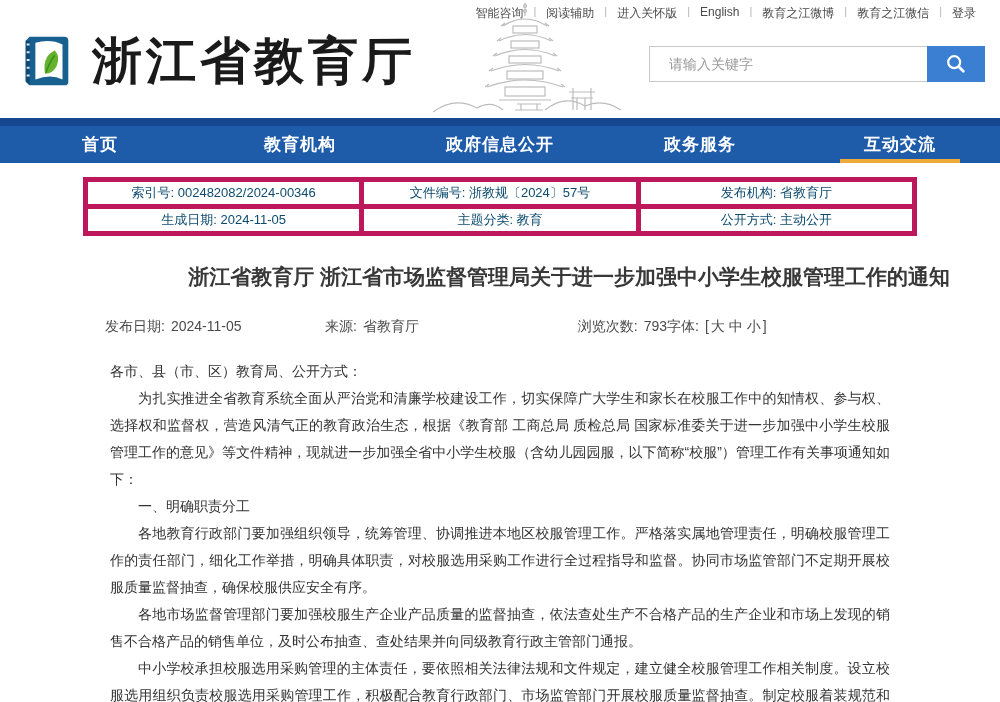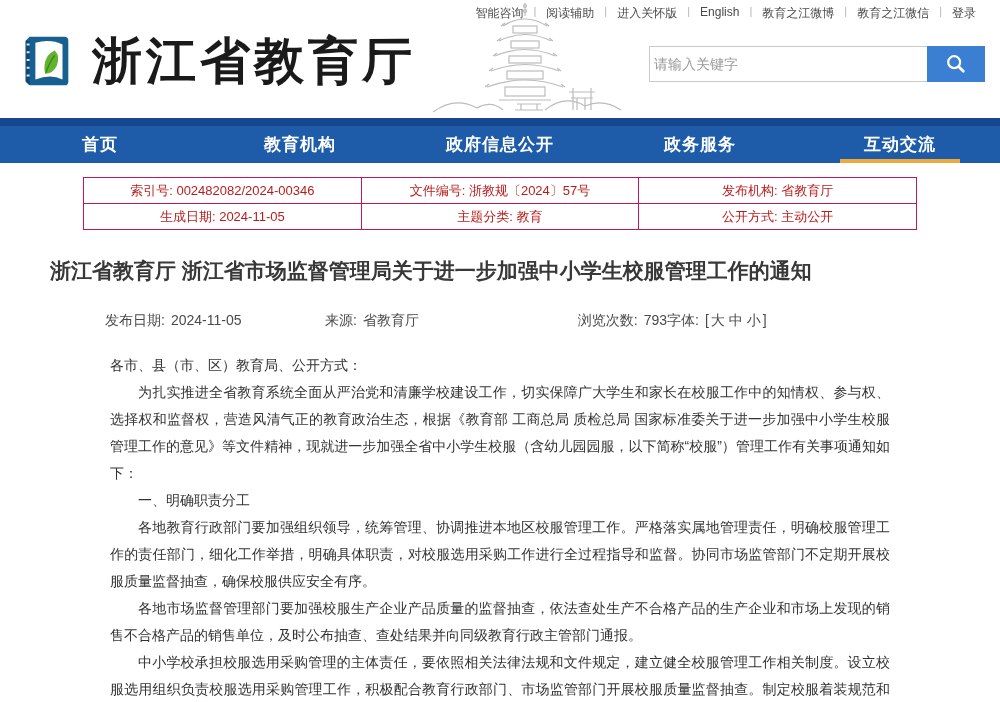--- a/index.html
+++ b/index.html
@@ -9,42 +9,42 @@
   
   .header { position:relative; height:118px; background:#fff; }
   .top-links { position:absolute; top:5px; right:14px; display:flex; align-items:flex-start; font-size:12px; color:#4a4a4a; }
   .top-links a { color:#4a4a4a; text-decoration:none; padding:0 10px; cursor:pointer; }
   .top-links .tl-sep { color:#b5b5b5; font-size:11px; }
   .logo { position:absolute; left:16px; top:28px; display:flex; align-items:center; }
   .logo-icon { width:62px; height:62px; margin-right:14px; }
   .site-name { font-family:"Liberation Serif","DejaVu Serif",serif; font-size:50px; font-weight:bold; color:#1a1a1a; letter-spacing:4px; }
   .pagoda { position:absolute; left:425px; top:0; width:200px; height:118px; }
   .search-wrap { position:absolute; right:15px; top:46px; display:flex; height:36px; }
-  .search-input { width:278px; height:36px; border:1px solid #c9c9c9; border-right:none; padding:0 4px; font-size:14px; color:#333; outline:none; }
+  .search-input { width:278px; height:36px; border:1px solid #c9c9c9; border-right:none; padding:0 19px; font-size:14px; color:#333; outline:none; }
   .search-input::placeholder { color:#999; }
   .search-btn { width:58px; height:36px; background:#3a7fd2; border:none; display:flex; align-items:center; justify-content:center; cursor:pointer; }
 
   
   .nav-strip { height:8px; background:#14478f; }
   .nav { height:37px; background:#1e5caa; display:flex; }
   .nav-item { flex:1; position:relative; display:flex; align-items:center; justify-content:center; color:#fff; font-size:17px; font-weight:bold; letter-spacing:1px; cursor:pointer; text-decoration:none; }
   .nav-item .active-bar { display:none; }
   .nav-item.active .active-bar { display:block; position:absolute; bottom:0; left:50%; transform:translateX(-50%); width:120px; height:4px; background:#eda93c; }
 
   
   .breadcrumb { height:36px; line-height:36px; background:#efefef; font-size:14px; color:#555; padding-left:8px; }
   .breadcrumb a { color:#555; text-decoration:none; cursor:pointer; }
   .bc-sep { margin:0 6px; color:#777; }
 
   
   .doc-table { width:834px; margin:14px auto 0; border-collapse:collapse; table-layout:fixed; }
-  .doc-table td { border:1px solid #be185d; height:26px; text-align:center; font-size:13px; color:#b91c1c; padding:2px 4px; }
+  .doc-table td { border:5px solid #be185d; height:26px; text-align:center; font-size:13px; color:#0c4a6e; padding:2px 4px; }
 
   
-  .article-title { margin:26px auto 0; width:900px; text-align:left; font-size:21px; font-weight:600; color:#383838; line-height:30px; }
+  .article-title { margin:26px auto 0; width:900px; text-align:right; font-size:21px; font-weight:600; color:#383838; line-height:30px; }
   .article-meta { width:790px; margin:26px auto 0; display:flex; font-size:14px; color:#4a4a4a; }
   .meta-seg { white-space:nowrap; }
   .meta-seg .lbl { margin-right:6px; }
   .seg-date { width:220px; }
   .seg-source { width:170px; }
   .seg-views { width:172px;text-align:right; }
   .font-sizer span.size-opt { cursor:pointer; padding:0 2px; }
   .article-body { width:780px; margin:22px auto 0; font-size:14px; color:#333; line-height:27px; text-align:justify; }
   .article-body p { text-indent:2em; }
   .article-body p.no-indent { text-indent:0; }

